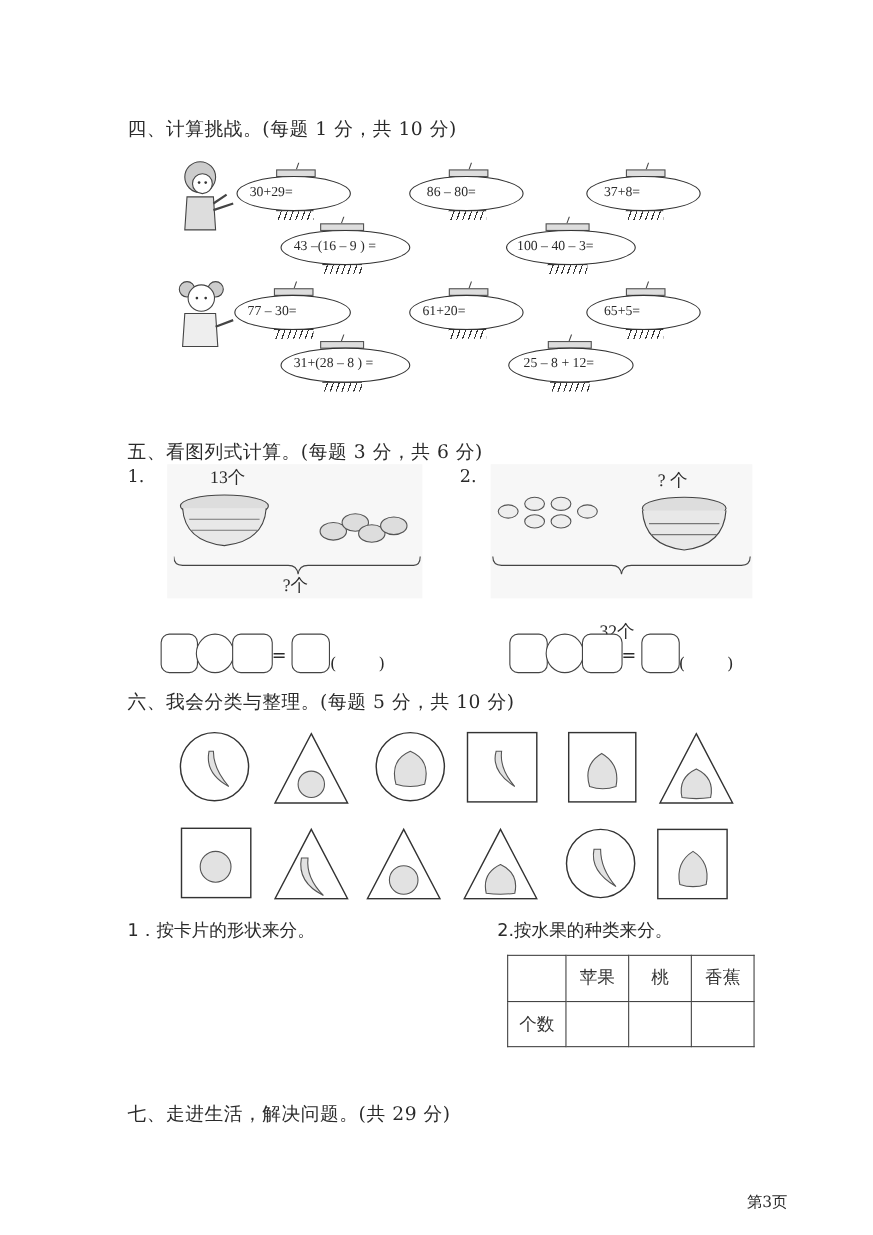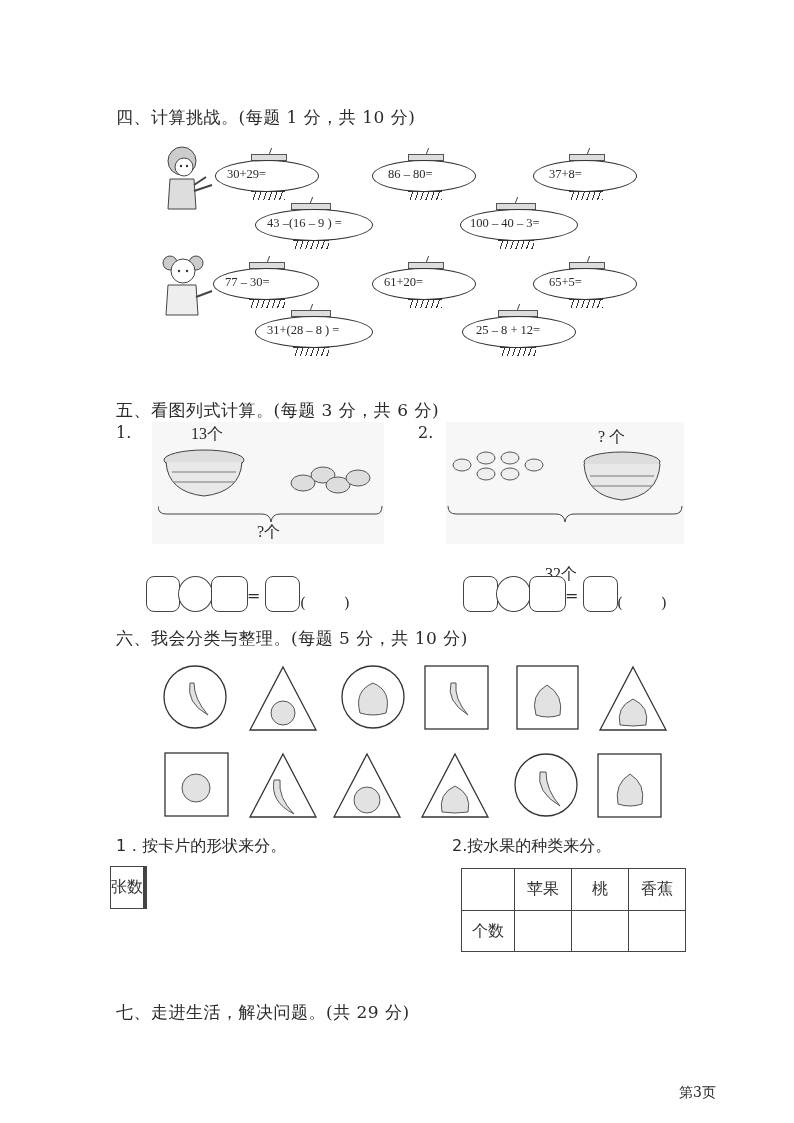--- a/index.html
+++ b/index.html
@@ -215,26 +215,20 @@
 <div class="card" style="left:165px;top:753px;width:63px;height:63px;"></div>
 <div class="card" style="left:250px;top:753px;width:66px;height:64px;"></div>
 <div class="card" style="left:334px;top:753px;width:66px;height:64px;"></div>
 <div class="card" style="left:422px;top:753px;width:66px;height:64px;"></div>
 <div class="card" style="left:515px;top:754px;width:62px;height:62px;"></div>
 <div class="card" style="left:598px;top:754px;width:63px;height:63px;"></div>
 
 <div class="abs" style="left:116px;top:836px;font-size:16px;font-family:'DejaVu Sans','Liberation Sans',sans-serif;">1．按卡片的形状来分。</div>
 <table class="grid" style="left:110px;top:866px;">
   <tbody>
-  <tr style="height:42px;">
-    <td>张数</td>
-    <td></td>
-    <td></td>
-    <td></td>
-  </tr>
 </tbody>
   </table>
 
 <div class="abs" style="left:452px;top:836px;font-size:16px;font-family:'DejaVu Sans','Liberation Sans',sans-serif;">2.按水果的种类来分。</div>
 <table class="grid" style="left:461px;top:868px;">
   <tbody>
       <tr style="height:42px;">
     <td style="width:52px;"></td>
     <td style="width:56px;">苹果</td>
     <td style="width:56px;">桃</td>

